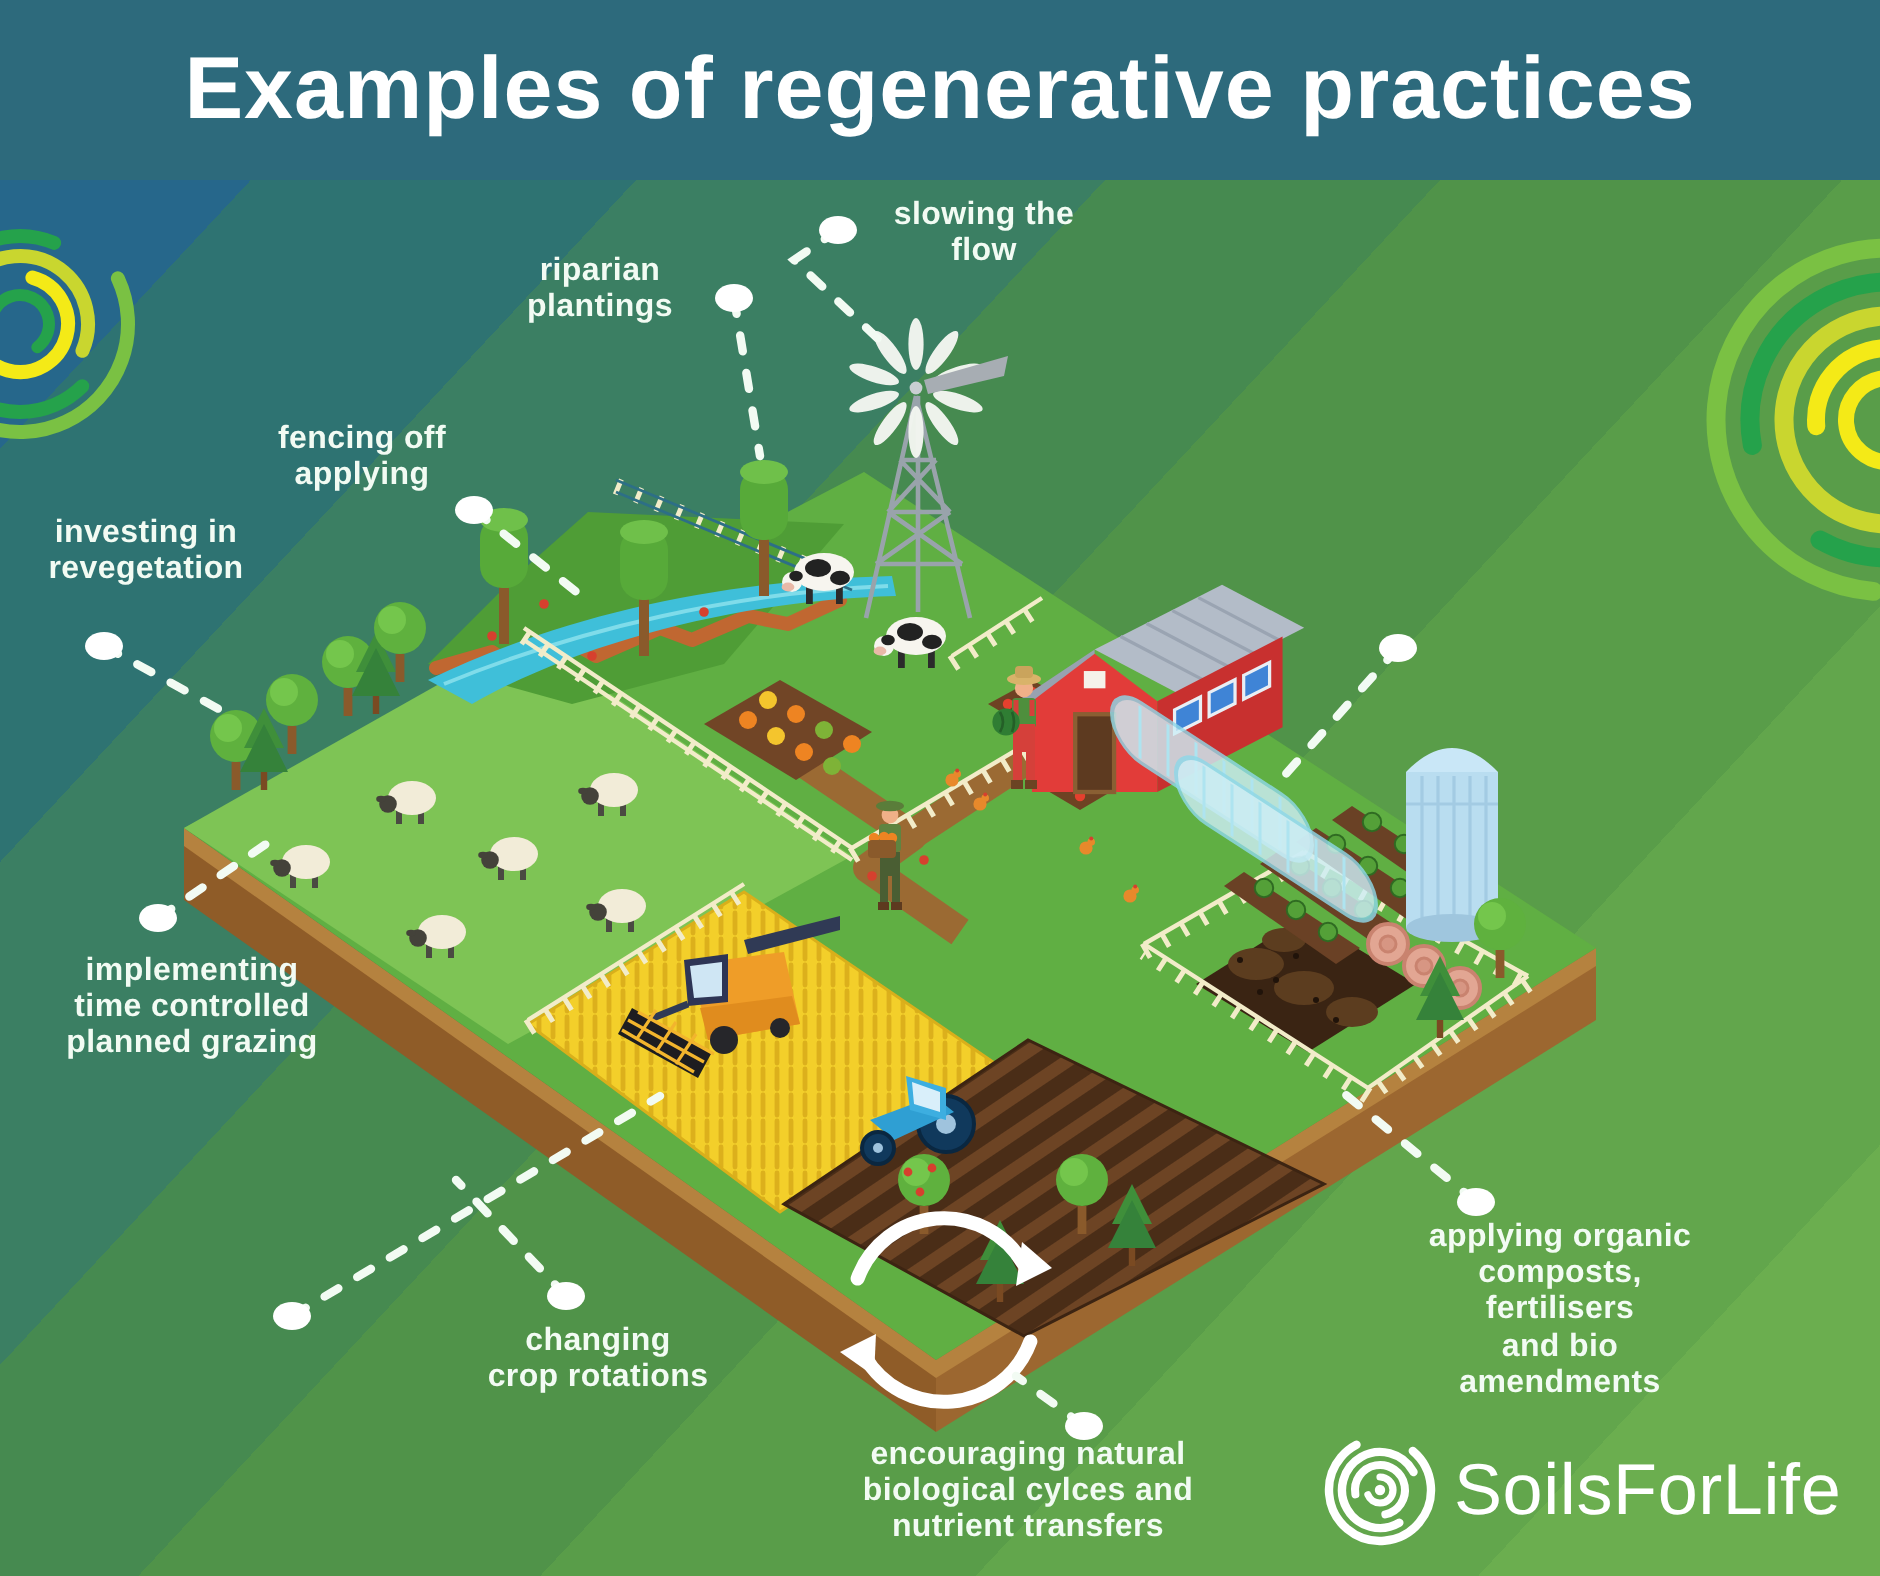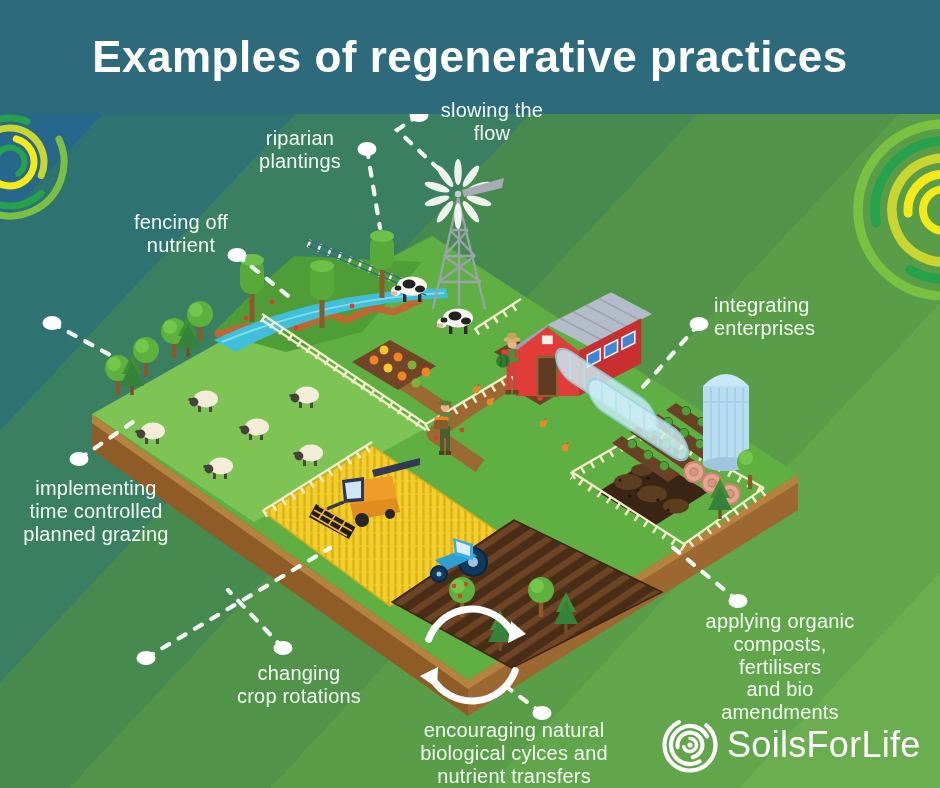--- a/index.html
+++ b/index.html
@@ -8,24 +8,24 @@
     background:linear-gradient(133deg,
       var(--c-band1) 0%, var(--c-band1) 12.5%,
       var(--c-band2) 12.5%, var(--c-band2) 24%,
       var(--c-band3) 24%, var(--c-band3) 38%,
       var(--c-band4) 38%, var(--c-band4) 48%,
       var(--c-band5) 48%, var(--c-band5) 60%,
       var(--c-band6) 60%, var(--c-band6) 73%,
       var(--c-band7) 73%, var(--c-band7) 88%,
       var(--c-band8) 88%, var(--c-band8) 100%);}
   .scene-svg{position:absolute;left:0;top:0;width:940px;height:788px}
-  .header{position:absolute;left:0;top:0;width:940px;height:114px;background:var(--c-header_bg);
+  .header{position:absolute;left:0;top:0;width:940px;height:90px;background:var(--c-header_bg);
     display:flex;align-items:center;justify-content:center;z-index:5}
   .title{color:#fff;font-weight:700;font-size:44px;letter-spacing:.5px;white-space:nowrap}
-  .callout{position:absolute;color:var(--c-label_text);font-weight:400;font-size:20px;
+  .callout{position:absolute;color:var(--c-label_text);font-weight:700;font-size:16px;
     line-height:1.14;white-space:pre-line;text-align:center;letter-spacing:.2px;z-index:6}
   #co-slowing{left:492px;top:99px;transform:translateX(-50%)}
   #co-riparian{left:300px;top:127px;transform:translateX(-50%)}
   #co-fencing{left:181px;top:211px;transform:translateX(-50%)}
   #co-investing{left:73px;top:258px;transform:translateX(-50%)}
   #co-implementing{left:96px;top:477px;transform:translateX(-50%)}
   #co-integrating{left:714px;top:294px;text-align:left}
   #co-stubble{left:96px;top:643px;transform:translateX(-50%)}
   #co-changing{left:299px;top:662px;transform:translateX(-50%)}
   #co-encouraging{left:514px;top:719px;transform:translateX(-50%)}
@@ -439,26 +439,26 @@
 
   <div class="header">
     <div class="title">Examples of regenerative practices</div>
   </div>
 
   <div class="callout" id="co-slowing">slowing the
 flow</div>
   <div class="callout" id="co-riparian">riparian
 plantings</div>
   <div class="callout" id="co-fencing">fencing off
-nutrient</div>
+applying</div>
+  <div class="callout" id="co-investing">investing in
+revegetation</div>
   <div class="callout" id="co-implementing">implementing
 time controlled
 planned grazing</div>
-  <div class="callout" id="co-integrating">integrating
-enterprises</div>
   <div class="callout" id="co-encouraging">encouraging natural
 biological cylces and
 nutrient transfers</div>
   <div class="callout" id="co-changing">changing
 crop rotations</div>
   <div class="callout" id="co-applying">applying organic
 composts, fertilisers
 and bio amendments</div>
 
   <div class="logo-text">SoilsForLife</div>

